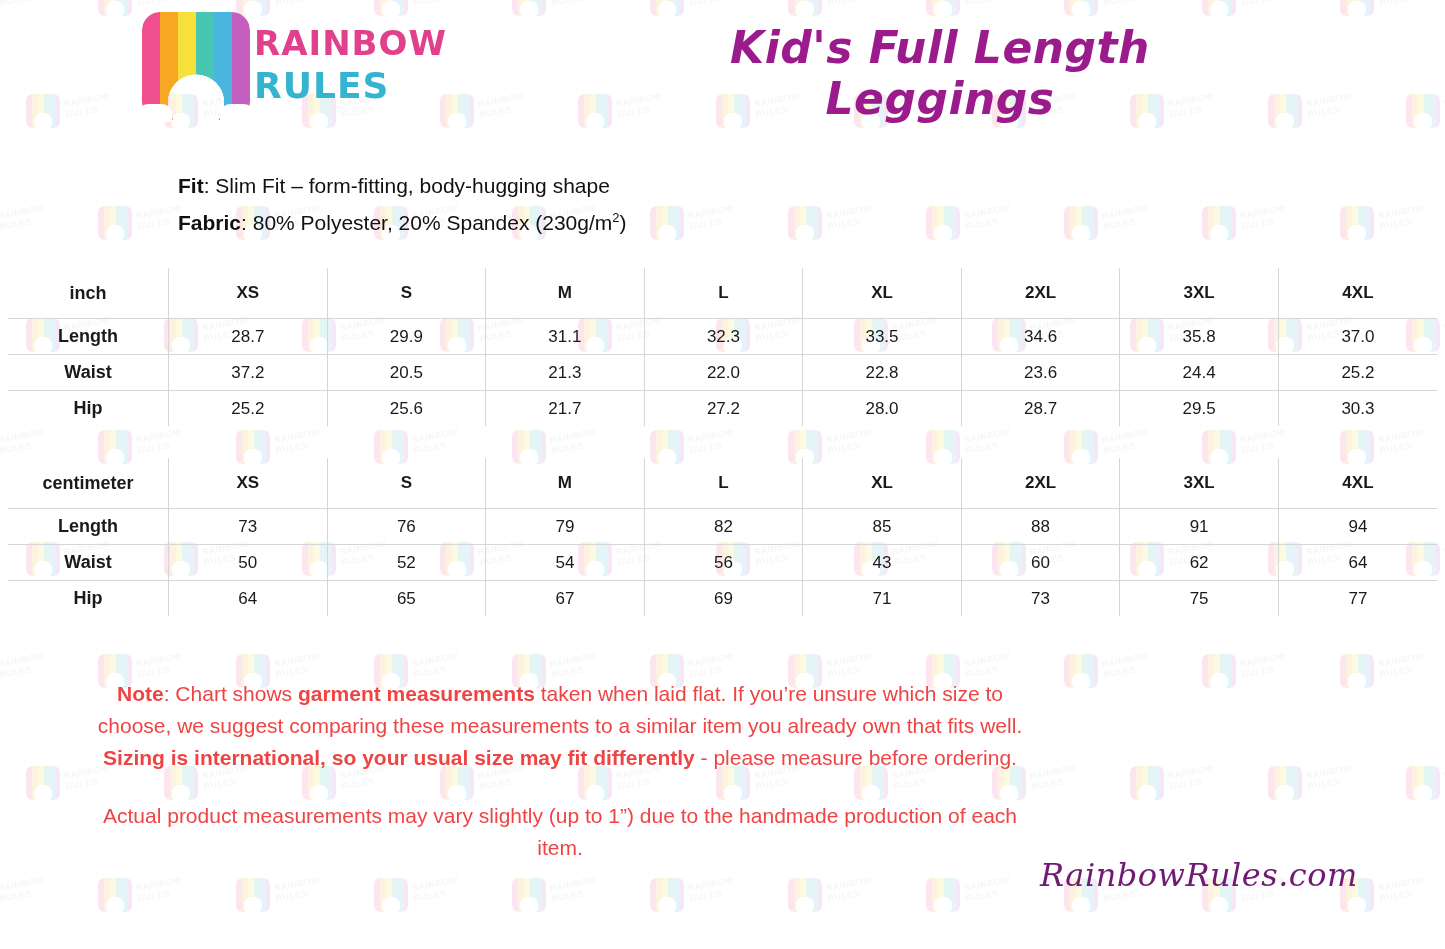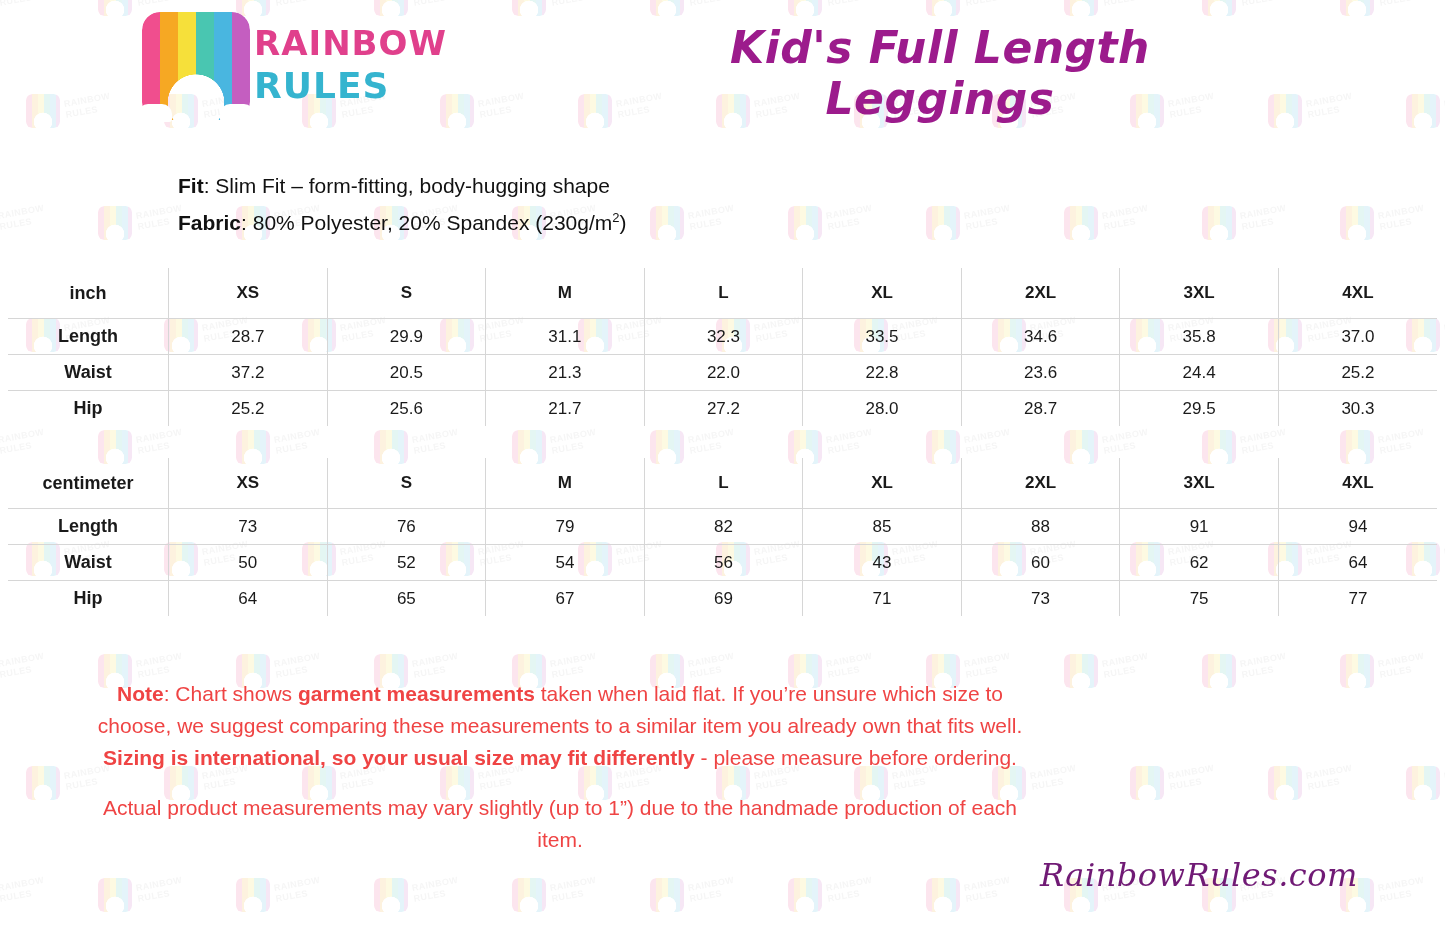--- a/index.html
+++ b/index.html
@@ -195,21 +195,21 @@
     left: 95px;
     top: 678px;
     width: 930px;
     text-align: center;
     font-size: 21px;
     line-height: 32px;
     color: #ef4444;
   }
   .notes b { font-weight: bold; }
   .notes .note-2 {
-    margin-top: 18px;
+    margin-top: 26px;
   }
 
   
   .footer-brand {
     position: absolute;
     left: 1040px;
     top: 856px;
     font-family: "DejaVu Serif", serif;
     font-style: italic;
     font-size: 32px;

